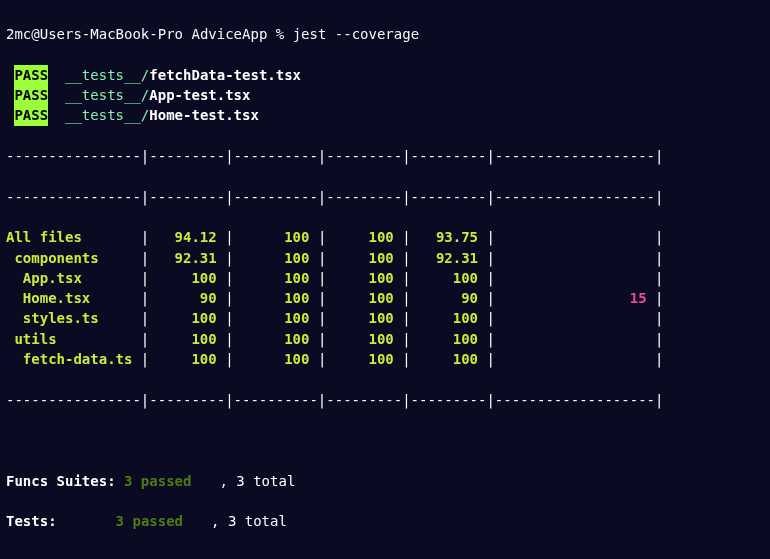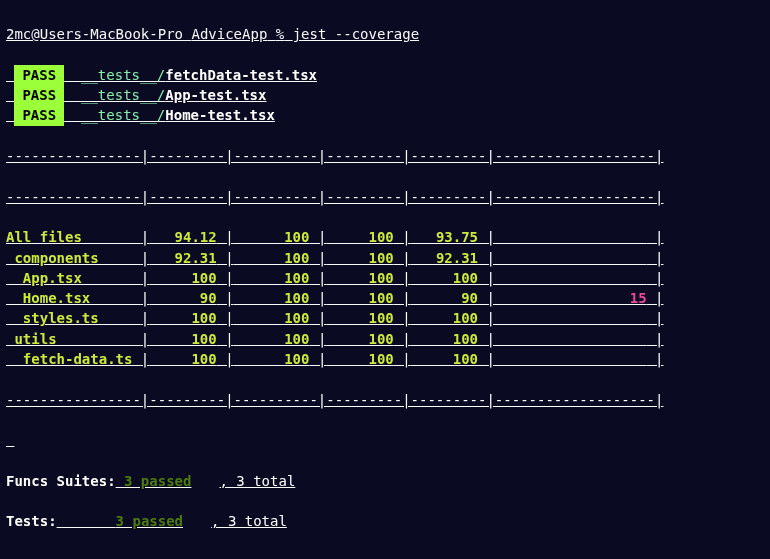--- a/index.html
+++ b/index.html
@@ -9,27 +9,27 @@
     color: #f8f8f8;
     font-family: "Menlo", "Consolas", monospace;
     font-size: 14px;
     line-height: 1.45;
     width: 770px;
   }
   .term {
     padding: 4px 6px 10px 6px;
     white-space: pre;
   }
-  .line { white-space: pre; text-decoration: underline; }
+  .line { white-space: pre; }
   .prompt { color: #f8f8f8; }
   .pass {
     background: #9bff3a;
     color: #000;
     font-weight: bold;
-    padding: 0 8px;
+    padding: 0 0;
     display: inline-block;
   }
   .dim { color: #86efac; }
   .file-bold { color: #fff; font-weight: bold; text-align: center; }
   .sep-line { color: #fff; }
   .header-row { color: #fff; font-weight: bold; }
   .yellow { color: #cdea3b; font-weight: bold; text-align: right; }
   .red { color: #ec4899; font-weight: bold; }
   .white { color: #fff; }
   .summary-label { color: #fff; font-weight: bold; display:inline-block; }

